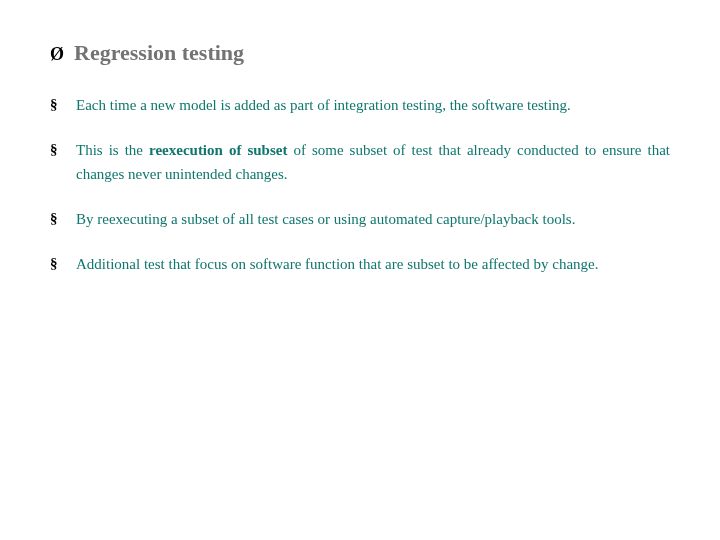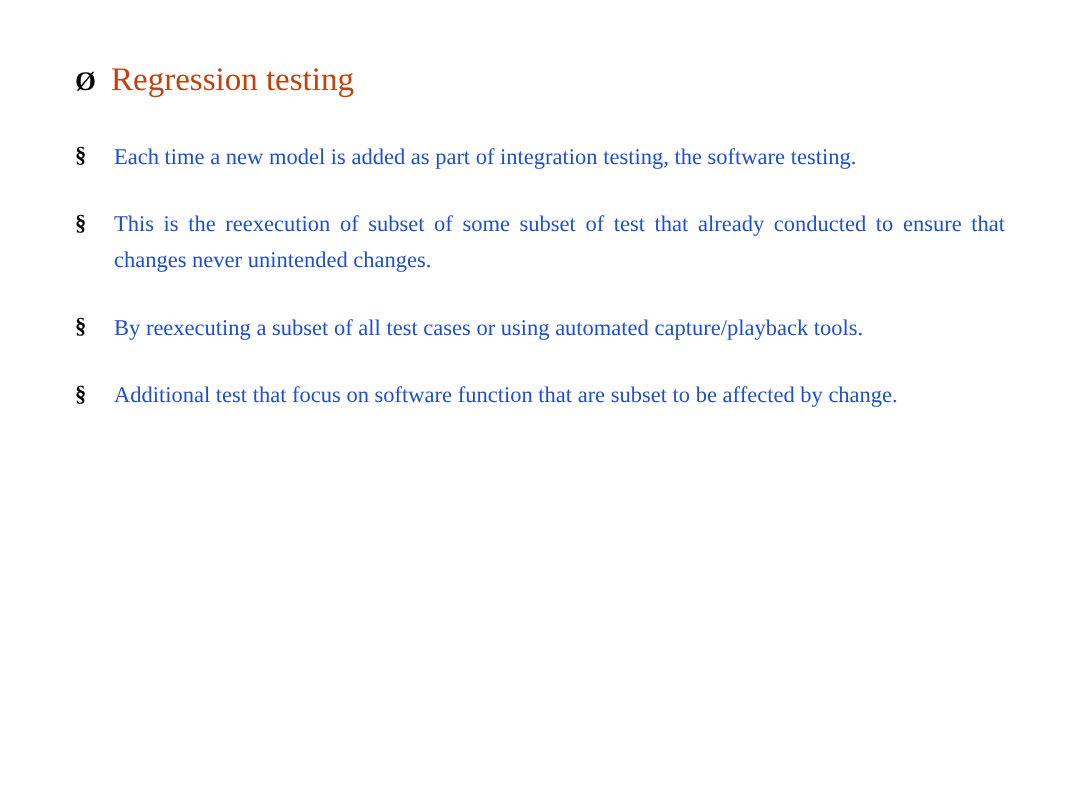--- a/index.html
+++ b/index.html
@@ -33,22 +33,22 @@
 
     .arrow-icon {
       font-size: 18px;
       font-weight: bold;
       margin-right: 10px;
       color: #000;
     }
 
     .heading-text {
       font-size: 22px;
-      font-weight: normal;
-      color: #c2410c;
+      font-weight: bold;
+      color: #737373;
     }
 
     .bullet-list {
       display: flex;
       flex-direction: column;
       gap: 22px;
     }
 
     .bullet-item {
       display: flex;
@@ -59,28 +59,28 @@
     .bullet-marker {
       font-size: 15px;
       color: #000;
       min-width: 16px;
       margin-top: 2px;
       font-weight: bold;
     }
 
     .bullet-content {
       font-size: 15px;
-      color: #1d4ed8;
+      color: #0f766e;
       line-height: 1.55;
       text-align: justify;
       flex: 1;
     }
 
     .bold-text {
-      font-weight: normal;
+      font-weight: bold;
     }
   </style>
 </head>
 <body>
 
 <div class="slide">
 
   <div class="heading-row">
     <span class="arrow-icon">Ø</span>
     <span class="heading-text">Regression testing</span>

